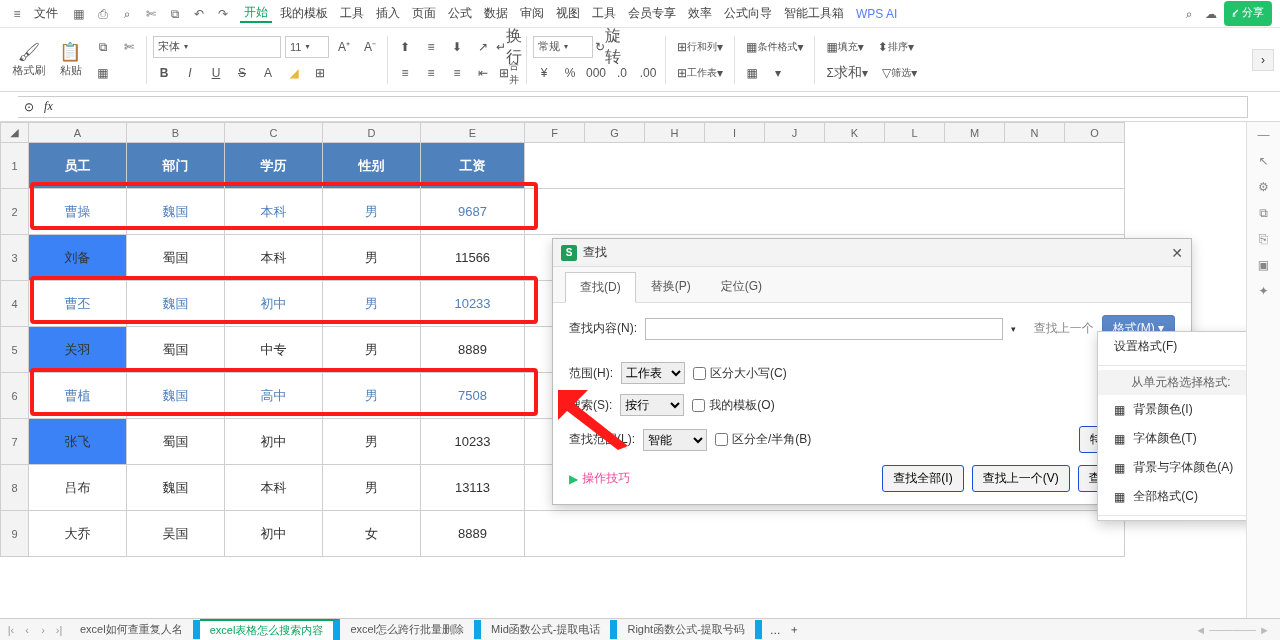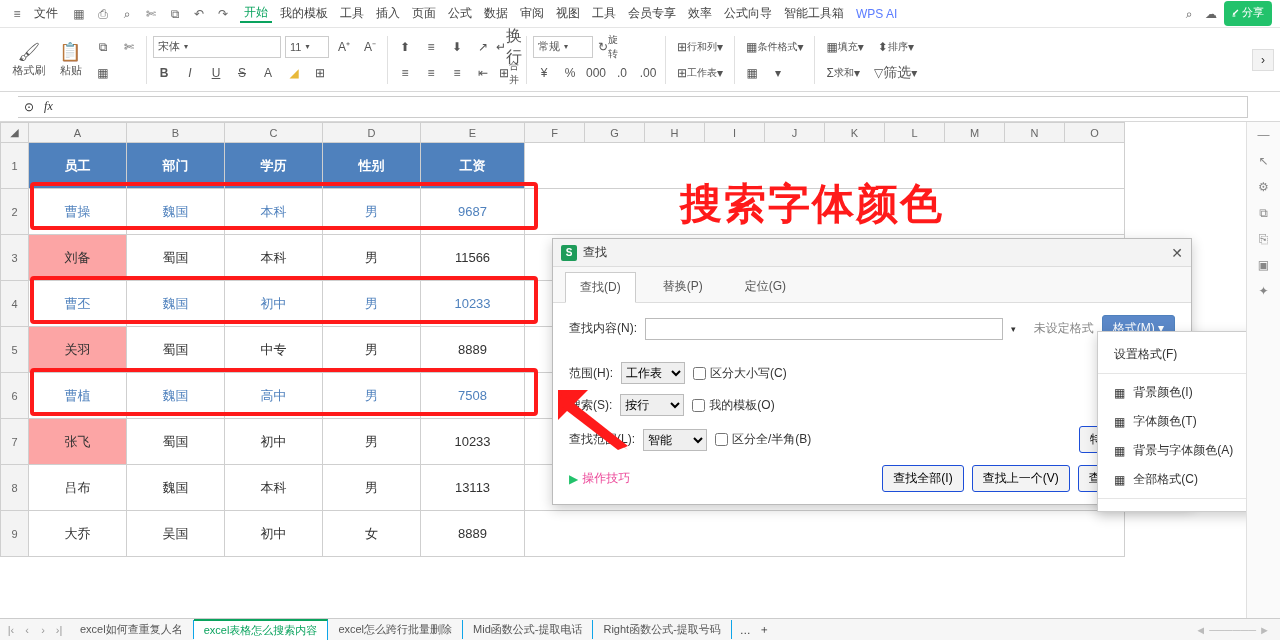--- a/index.html
+++ b/index.html
@@ -39,62 +39,62 @@
   .grid-wrap { flex:1; position:relative; overflow:hidden; }
   .right-panel { width:34px; border-left:1px solid #e0e0e0; background:#fafafa; display:flex; flex-direction:column; align-items:center; padding-top:6px; gap:12px; color:#888; }
   
   table.grid { border-collapse:collapse; table-layout:fixed; }
   .grid th, .grid td { border:1px solid #cfcfcf; font-size:13px; }
   .grid thead th.ch { height:20px; background:#f3f3f3; font-weight:normal; color:#666; font-size:11px; }
   .grid .rh { width:28px; background:#f3f3f3; text-align:center; color:#666; font-size:11px; }
   .grid td { height:46px; text-align:center; width:98px; }
   .grid .hdr { background:#4f81bd; color:#fff; font-weight:bold; text-align:center; height:38px; }
   .blue-txt { color:#4f81bd; }
-  .yellow-bg { background:#fca5a5; }
+  .yellow-bg { background:#3b82f6; }
   
   .red-box { position:absolute; border:4px solid #ff1a1a; border-radius:4px; pointer-events:none; }
   
   .banner { position:absolute; font-size:42px; font-weight:700; color:#ff1a1a; top:54px; left:680px; letter-spacing:2px;}
   
   
   .find-dialog { position:absolute; left:552px; top:116px; width:640px; background:#f8f8f8; border:1px solid #bbb; box-shadow:0 4px 12px rgba(0,0,0,.2); }
   .dlg-title { height:28px; background:#f3f3f3; display:flex; align-items:center; padding:0 8px; border-bottom:1px solid #ddd; }
   .dlg-title .t-ic { width:16px; height:16px; background:#1e9c5a; color:#fff; display:flex;align-items:center;justify-content:center; font-size:10px; font-weight:bold; margin-right:6px; border-radius:2px;}
   .dlg-title .close { margin-left:auto; font-size:14px; color:#555; }
-  .dlg-tabs { display:flex; padding:4px 12px 0; border-bottom:1px solid #ddd; gap:12px; }
+  .dlg-tabs { display:flex; padding:4px 12px 0; border-bottom:1px solid #ddd; gap:0; }
   .dlg-tab { padding:6px 14px; font-size:12px; border:1px solid transparent; border-bottom:none; color:#555;}
   .dlg-tab.active { background:#fff; border-color:#ccc; border-bottom:1px solid #fff; position:relative; top:1px; }
   .dlg-body { padding:12px 16px; background:#fff; }
   .dlg-row { display:flex; align-items:center; gap:8px; margin-bottom:10px; font-size:12px;}
   .dlg-row label{ white-space:nowrap; }
   .dlg-row input.long{ flex:1; height:22px; border:1px solid #bbb; }
   .dlg-select { height:22px; border:1px solid #bbb; font-size:12px; width:64px;}
   .chk { display:flex; align-items:center; gap:4px; font-size:12px; }
   .chk input{ margin:0;}
   .btn { border:1px solid #1d4ed8; background:#f3f3f3; padding:4px 10px; font-size:12px; border-radius:3px;}
   .btn.accent{ background:#5b88c8; color:#fff; border-color:#4f81bd;}
   .dlg-btns { display:flex; justify-content:flex-end; gap:8px; margin-top:12px;}
   .dlg-btns .play{ margin-right:auto; color:#22c26b; display:flex;align-items:center; gap:4px;}
   
   
-  .fmt-menu { position:absolute; right:-110px; top:180px; width:168px; background:#fff; border:1px solid #ccc; box-shadow:0 4px 12px rgba(0,0,0,.2); padding:8px 0; z-index:50;}
+  .fmt-menu { position:absolute; right:-110px; top:180px; width:168px; background:#fff; border:1px solid #ccc; box-shadow:0 4px 12px rgba(0,0,0,.2); padding:0 0; z-index:50;}
   .fmt-menu .mi { padding:6px 16px; font-size:12px; display:flex; align-items:center; gap:8px; }
   .fmt-menu .mi.disabled { color:#aaa; }
   .fmt-menu .mi.header { font-weight:normal; color:#666; justify-content:center; padding:4px 16px; }
   .fmt-menu .sep { height:1px; background:#e5e5e5; margin:4px 0; }
   .fmt-item-box { position:absolute; border:3px solid #ff1a1a; border-radius:4px; pointer-events:none; }
   
   
   .red-arrow { position:absolute; left:558px; top:268px; width:70px; height:60px; }
   
   
   .sheet-bar { height:22px; border-top:1px solid #ccc; display:flex; align-items:center; font-size:11px; background:#f6f6f6; }
   .sheet-nav { display:flex; gap:2px; padding:0 4px;}
   .sheet-nav span{ width:14px; text-align:center; color:#999;}
-  .sheet-tab { padding:2px 10px; border-right:1px solid #0ea5e9; color:#555;}
+  .sheet-tab { padding:2px 10px; border-right:7px solid #0ea5e9; color:#555;}
   .sheet-tab.active { background:#fff; color:#0aa35e; border-top:2px solid #0aa35e;}
   
   svg{display:block;}
 </style>
 </head>
 <body>
 
 <div class="topbar">
   <span class="menu-icon">≡</span>
   <span class="menu-label">文件</span>
@@ -187,21 +187,21 @@
       <span class="ib">⊞ <span style="font-size:10px">合并</span></span>
     </div>
   </div>
   <div class="rb-sep"></div>
   <div class="rb-sub">
     <div class="rb-row">
       <div class="combo" style="width:60px">
           <span>常规</span>
           <span class="arrow">▾</span>
         </div>
-      <span class="ib">↻ <span style="font-size:10px">旋转</span></span>
+      <span class="ib">↻ <span style="font-size:16px">旋转</span></span>
     </div>
     <div class="rb-row">
       <span class="ib">¥</span>
       <span class="ib">%</span>
       <span class="ib">000</span>
       <span class="ib">.0</span>
       <span class="ib">.00</span>
     </div>
   </div>
   <div class="rb-sep"></div>
@@ -223,22 +223,22 @@
         <span class="ib">▾</span>
       </div>
   </div>
   <div class="rb-sep"></div>
   <div class="rb-sub">
     <div class="rb-row">
         <span class="ib" style="width:auto;padding:0 4px">▦ <span style="font-size:10px">填充</span> ▾</span>
      <span class="ib" style="width:auto;padding:0 4px">⬍ <span style="font-size:10px">排序</span> ▾</span>
       </div>
     <div class="rb-row">
-        <span class="ib" style="width:auto;padding:0 4px">Σ <span style="font-size:10px">求和</span> ▾</span>
-     <span class="ib" style="width:auto;padding:0 4px">▽ <span style="font-size:14px">筛选</span> ▾</span>
+        <span class="ib" style="width:auto;padding:0 4px">Σ <span style="font-size:14px">求和</span> ▾</span>
+     <span class="ib" style="width:auto;padding:0 4px">▽ <span style="font-size:10px">筛选</span> ▾</span>
       </div>
   </div>
   <div class="ribbon-expand">›</div>
 </div>
 
 <div class="namebox-row">
   <div class="fx-wrap">
     <span>⊙</span>
     <span class="fx-label">fx</span>
   </div>
@@ -349,39 +349,38 @@
             <td class="">8889</td>
             <td colspan="11"></td>
           </tr>
         </tbody>
     </table>
 
     <div class="red-box" style="left:30px; top:60px; width:508px; height:48px;"></div>
     <div class="red-box" style="left:30px; top:154px; width:508px; height:48px;"></div>
     <div class="red-box" style="left:30px; top:246px; width:508px; height:48px;"></div>
 
-    <div class="banner">搜索字体颜色</div>
 
     <div class="find-dialog">
       <div class="dlg-title">
         <span class="t-ic">S</span>
         <span>查找</span>
         <span class="close">✕</span>
       </div>
       <div class="dlg-tabs">
         <div class="dlg-tab active">查找(D)</div>
         <div class="dlg-tab">替换(P)</div>
         <div class="dlg-tab">定位(G)</div>
       </div>
       <div class="dlg-body">
         <div class="dlg-row">
           <label>查找内容(N):</label>
           <input class="long" style="">
           <span style="font-size:9px">▾</span>
-          <span style="color:#888;margin-left:10px">未设定格式</span>
+          <span style="color:#888;margin-left:10px">查找上一个</span>
           <button class="btn accent"><span>格式(M)</span> ▾</button>
         </div>
         <div style="height:10px"></div>
         <div class="dlg-row">
           <label>范围(H):</label>
           <select class="dlg-select"><option>工作表</option></select>
           <label class="chk">
               <input type="checkbox" style="">
               <span>区分大小写(C)</span>
             </label>
@@ -410,20 +409,21 @@
           <button class="btn">查找上一个(V)</button>
           <button class="btn">查找下一个(F)</button>
         </div>
       </div>
 
       <div class="fmt-menu" style="right:-74px; top:92px;">
         <div class="mi">
             <span>设置格式(F)</span>
           </div>
         <div class="sep"></div>
+        <div class="mi header" style="background:#f3f3f3">从单元格选择格式:</div>
         <div class="mi">
             <span>▦</span>
             <span>背景颜色(I)</span>
           </div>
         <div class="mi">
             <span>▦</span>
             <span>字体颜色(T)</span>
           </div>
         <div class="mi">
             <span>▦</span>

